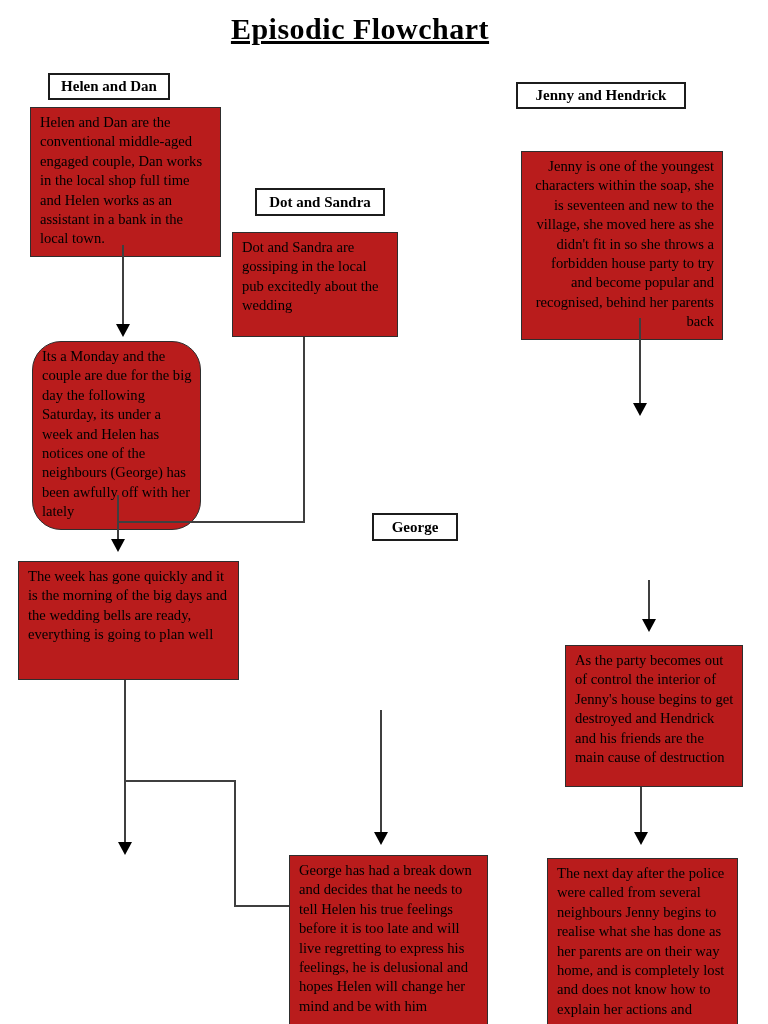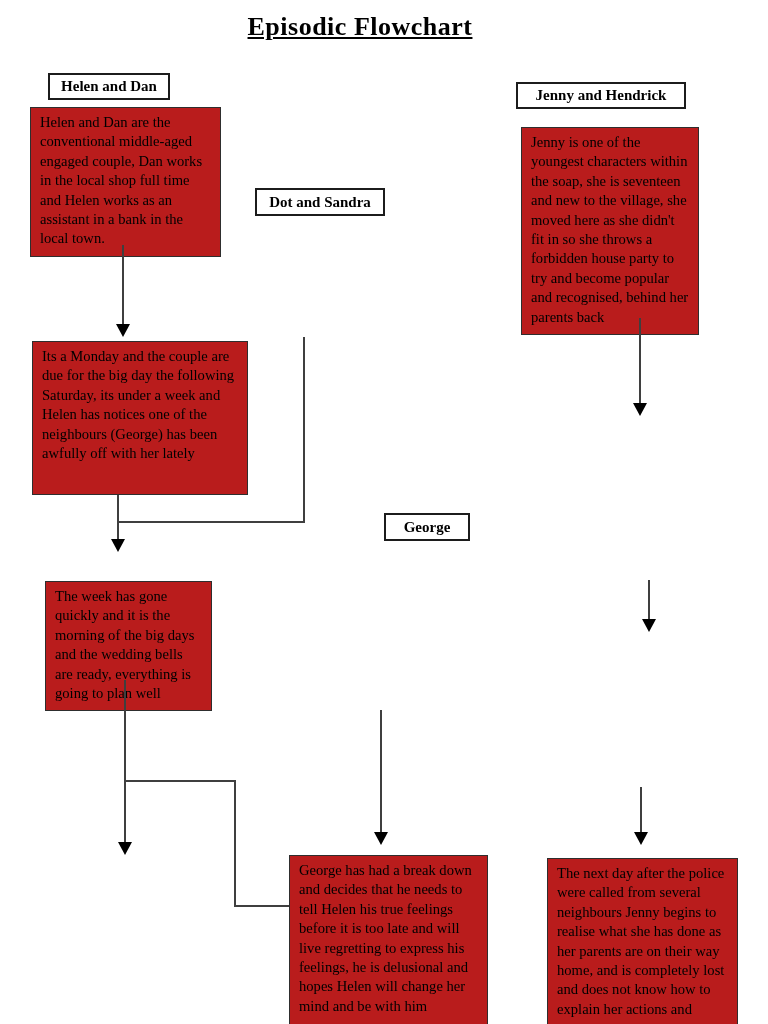--- a/index.html
+++ b/index.html
@@ -9,21 +9,21 @@
     height: 1024px;
     background: #ffffff;
     overflow: hidden;
     font-family: "Liberation Serif", serif;
     color: #000000;
   }
   .title {
     position: absolute;
     left: 0; right: 48px; top: 12px;
     text-align: center;
-    font-size: 26px;
+    font-size: 30px;
     font-weight: bold;
     text-decoration: underline;
     letter-spacing: 0.5px;
   }
   .hdr {
     position: absolute;
     border: 2px solid #1c1c1c;
     background: #ffffff;
     display: flex;
     align-items: center;
@@ -55,29 +55,31 @@
 </head>
 <body>
 
 <div class="canvas">
 
   <div class="title">Episodic Flowchart</div>
 
   <div class="hdr" style="left:48px; top:73px; width:122px; height:27px;font-family:Liberation Serif, serif;">Helen and Dan</div>
   <div class="hdr" style="left:255px; top:188px; width:130px; height:28px;">Dot and Sandra</div>
   <div class="hdr" style="left:516px; top:82px; width:170px; height:27px;">Jenny and Hendrick</div>
-  <div class="hdr" style="left:372px; top:513px; width:86px; height:28px;margin-left:12px;">George</div>
+  <div class="hdr" style="left:372px; top:513px; width:86px; height:28px;">George</div>
 
   <div class="box" style="left:30px; top:107px; width:191px; min-height:138px;">Helen and Dan are the conventional middle-aged engaged couple, Dan works in the local shop full time and Helen works as an assistant in a bank in the local town.</div>
-  <div class="box" style="left:32px; top:341px; width:216px; min-height:154px;">Its a Monday and the couple are due for the big day the following Saturday, its under a week and Helen has notices one of the neighbours (George) has been awfully off with her lately</div>
-  <div class="box" style="left:45px; top:561px; width:167px; min-height:119px;margin-top:20px;">The week has gone quickly and it is the morning of the big days and the wedding bells are ready, everything is going to plan well</div>
+  <div class="box" style="left:32px; top:341px; width:169px; min-height:154px;border-radius:29px;">Its a Monday and the couple are due for the big day the following Saturday, its under a week and Helen has notices one of the neighbours (George) has been awfully off with her lately</div>
+  <div class="box" style="left:18px; top:561px; width:221px; min-height:119px;">The week has gone quickly and it is the morning of the big days and the wedding bells are ready, everything is going to plan well</div>
 
+  <div class="box" style="left:232px; top:232px; width:166px; min-height:105px;">Dot and Sandra are gossiping in the local pub excitedly about the wedding</div>
   <div class="box" style="left:289px; top:855px; width:199px; height:200px;">George has had a break down and decides that he needs to tell Helen his true feelings before it is too late and will live regretting to express his feelings, he is delusional and hopes Helen will change her mind and be with him</div>
 
-  <div class="box" style="left:521px; top:127px; width:178px; min-height:185px;">Jenny is one of the youngest characters within the soap, she is seventeen and new to the village, she moved here as she didn't fit in so she throws a forbidden house party to try and become popular and recognised, behind her parents back</div>
+  <div class="box" style="left:521px; top:151px; width:202px; min-height:185px;text-align:right;">Jenny is one of the youngest characters within the soap, she is seventeen and new to the village, she moved here as she didn't fit in so she throws a forbidden house party to try and become popular and recognised, behind her parents back</div>
+  <div class="box" style="left:565px; top:645px; width:178px; min-height:142px;">As the party becomes out of control the interior of Jenny's house begins to get destroyed and Hendrick and his friends are the main cause of destruction</div>
   <div class="box" style="left:547px; top:858px; width:191px; height:200px;">The next day after the police were called from several neighbours Jenny begins to realise what she has done as her parents are on their way home, and is completely lost and does not know how to explain her actions and</div>
 
   <div class="vline" style="left:122px; top:245px; height:80px;"></div>
   <div class="ah" style="left:116px; top:324px;"></div>
 
   <div class="vline" style="left:117px; top:495px; height:27px;"></div>
   <div class="vline" style="left:303px; top:337px; height:186px;"></div>
   <div class="hline" style="left:117px; top:521px; width:188px;"></div>
   <div class="vline" style="left:117px; top:521px; height:19px;"></div>
   <div class="ah" style="left:111px; top:539px;"></div>

